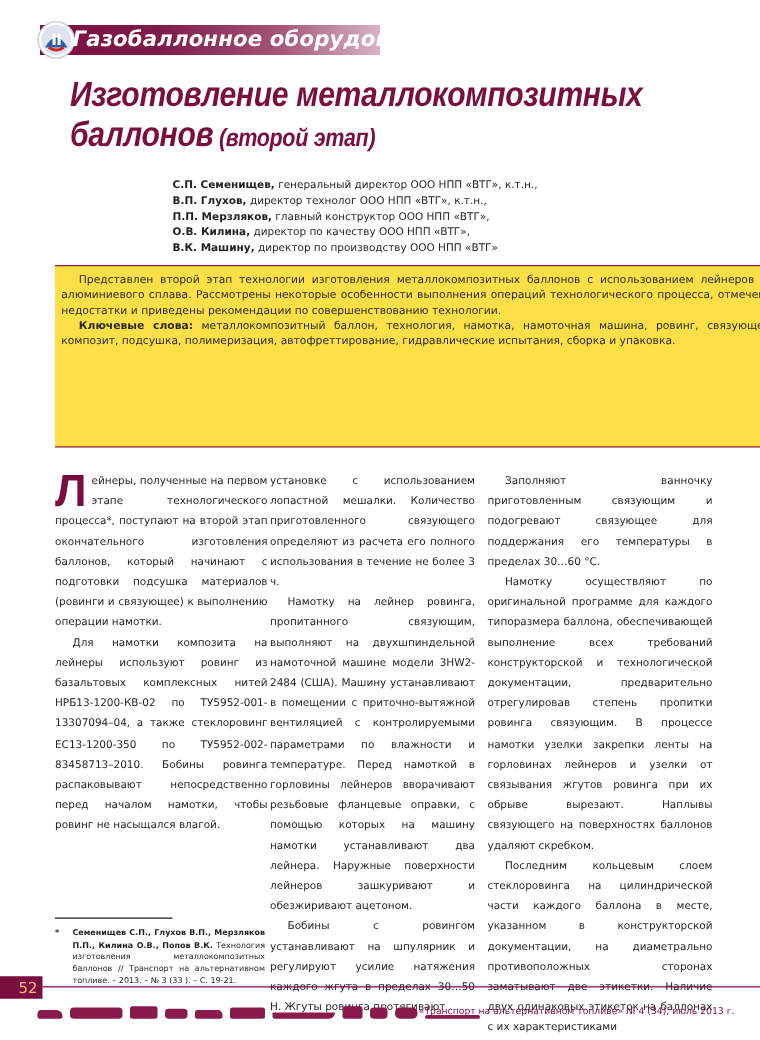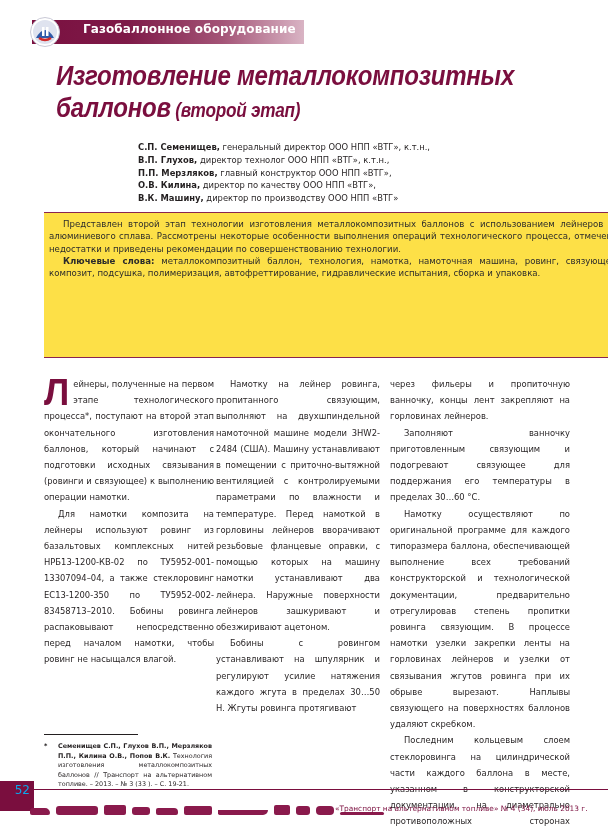--- a/index.html
+++ b/index.html
@@ -5,22 +5,22 @@
   * { box-sizing: border-box; margin: 0; padding: 0; }
   html, body { width: 608px; height: 832px; background: #ffffff; overflow: hidden; }
   body { position: relative; font-family: "DejaVu Sans", sans-serif; color: #231f20; }
 
   
   .banner { position: absolute; left: 32px; top: 20px; width: 272px; height: 24px;
     background: linear-gradient(to right, #7a1040 0%, #7e1a48 35%, #a45477 70%, #d9b4c4 100%); }
   .logo { position: absolute; left: 30px; top: 17px; width: 30px; height: 30px; border-radius: 50%;
     background: #ffffff; border: 1px solid #c9c9d6; }
   .logo svg { width: 28px; height: 28px; display: block; }
-  .section-title { position: absolute; left: 83px; top: 22px; font-family: "DejaVu Sans", sans-serif;
-    font-weight: bold; font-size: 12px; color: #ffffff; letter-spacing: 0.1px; white-space: nowrap; }
+  .section-title { position: absolute; left: 58px; top: 22px; font-family: "DejaVu Sans", sans-serif;
+    font-style: italic; font-weight: bold; font-size: 17px; color: #ffffff; letter-spacing: 0.1px; white-space: nowrap; }
 
   
   .title { position: absolute; left: 56px; top: 60px; width: 520px; font-family: "Liberation Sans", sans-serif;
     font-weight: bold; font-style: italic; color: #7a0e3e; line-height: 32px; }
   .title .l1 { font-size: 28px; display: block; transform: scaleX(0.86); transform-origin: left; white-space: nowrap; letter-spacing: -0.3px; }
   .title .l2 { font-size: 28px; display: block; transform: scaleX(0.86); transform-origin: left; white-space: nowrap; letter-spacing: -0.3px; }
   .title .sub { font-size: 20px; }
 
   
   .authors { position: absolute; left: 138px; top: 141px; font-size: 8.4px; line-height: 12.8px; }
@@ -44,22 +44,22 @@
   .dropcap { float: left; font-family: "Liberation Sans", sans-serif; font-weight: bold; font-size: 36px;
     line-height: 30px; color: #7a0e3e; margin: 2px 4px 0 0; height: 30px; }
 
   .fn-rule { position: absolute; left: 44px; top: 734px; width: 94px; border-top: 1px solid #231f20; }
   .footnote { position: absolute; left: 44px; top: 742px; width: 168px; font-size: 6.4px; line-height: 9.6px; color: #231f20; }
   .footnote .star { position: absolute; left: 0; top: 0; font-weight: bold; }
   .footnote .txt { margin-left: 14px; text-align: justify; }
   .footnote b { font-weight: bold; }
 
   
-  .page-num { position: absolute; left: 0; top: 781px; width: 34px; height: 30px; background: #7a0e3e;
-    color: #0ea5e9; font-size: 12px; line-height: 18px; text-align: right; padding-right: 4px; }
+  .page-num { position: absolute; left: 0; top: 781px; width: 34px; height: 18px; background: #7a0e3e;
+    color: #fdba74; font-size: 12px; line-height: 18px; text-align: right; padding-right: 4px; }
   .footer-line { position: absolute; left: 34px; top: 789px; width: 574px; border-top: 1.5px solid #7a0e3e; }
   .vehicles { position: absolute; left: 30px; top: 803px; height: 12px; display: flex; gap: 6px; align-items: flex-end; }
   .vehicles span { display: block; background: #8a1a4c; }
   .journal { position: absolute; left: 335px; top: 804px; font-size: 7.4px; color: #7a0e3e; white-space: nowrap; }
 </style>
 </head>
 <body>
 
 <div class="banner"></div>
 <div class="logo">
@@ -85,31 +85,31 @@
   <div><b>О.В. Килина,</b><span> директор по качеству ООО НПП «ВТГ»,</span></div>
   <div><b>В.К. Машину,</b><span> директор по производству ООО НПП «ВТГ»</span></div>
 </div>
 
 <div class="abstract">
   <p>Представлен второй этап технологии изготовления металлокомпозитных баллонов с использованием лейнеров из алюминиевого сплава. Рассмотрены некоторые особенности выполнения операций технологического процесса, отмечены недостатки и приведены рекомендации по совершенствованию технологии.</p>
   <p><span class="kw-label">Ключевые слова:</span><span> металлокомпозитный баллон, технология, намотка, намоточная машина, ровинг, связующее, композит, подсушка, полимеризация, автофреттирование, гидравлические испытания, сборка и упаковка.</span></p>
 </div>
 
 <div class="col col1">
-  <p class="noindent"><span class="dropcap">Л</span><span>ейнеры, полученные на первом этапе технологического процесса*, поступают на второй этап окончательного изготовления баллонов, который начинают с подготовки исходных связывания (ровинги и связующее) к выполнению операции намотки.</span></p>
+  <p class="noindent"><span class="dropcap">Л</span><span>ейнеры, полученные на первом этапе технологического процесса*, поступают на второй этап окончательного изготовления баллонов, который начинают с подготовки подсушка материалов (ровинги и связующее) к выполнению операции намотки.</span></p>
   <p>Для намотки композита на лейнеры используют ровинг из базальтовых комплексных нитей НРБ13-1200-КВ-02 по ТУ5952-001-13307094–04, а также стеклоровинг ЕС13-1200-350 по ТУ5952-002-83458713–2010. Бобины ровинга распаковывают непосредственно перед началом намотки, чтобы ровинг не насыщался влагой.</p>
 </div>
 
 <div class="col col2">
+  <p class="noindent">установке с использованием лопастной мешалки. Количество приготовленного связующего определяют из расчета его полного использования в течение не более 3 ч.</p>
   <p>Намотку на лейнер ровинга, пропитанного связующим, выполняют на двухшпиндельной намоточной машине модели 3HW2-2484 (США). Машину устанавливают в помещении с приточно-вытяжной вентиляцией с контролируемыми параметрами по влажности и температуре. Перед намоткой в горловины лейнеров вворачивают резьбовые фланцевые оправки, с помощью которых на машину намотки устанавливают два лейнера. Наружные поверхности лейнеров зашкуривают и обезжиривают ацетоном.</p>
   <p>Бобины с ровингом устанавливают на шпулярник и регулируют усилие натяжения каждого жгута в пределах 30…50 Н. Жгуты ровинга протягивают</p>
 </div>
 
 <div class="col col3">
-  <p class="noindent">через фильеры и пропиточную ванночку, концы лент закрепляют на горловинах лейнеров.</p>
   <p>Заполняют ванночку приготовленным связующим и подогревают связующее для поддержания его температуры в пределах 30…60 °С.</p>
   <p>Намотку осуществляют по оригинальной программе для каждого типоразмера баллона, обеспечивающей выполнение всех требований конструкторской и технологической документации, предварительно отрегулировав степень пропитки ровинга связующим. В процессе намотки узелки закрепки ленты на горловинах лейнеров и узелки от связывания жгутов ровинга при их обрыве вырезают. Наплывы связующего на поверхностях баллонов удаляют скребком.</p>
   <p>Последним кольцевым слоем стеклоровинга на цилиндрической части каждого баллона в месте, указанном в конструкторской документации, на диаметрально противоположных сторонах заматывают две этикетки. Наличие двух одинаковых этикеток на баллонах с их характеристиками</p>
 </div>
 
 <div class="fn-rule"></div>
 <div class="footnote">
   <span class="star">*</span>
   <div class="txt"><b>Семенищев С.П., Глухов В.П., Мерзляков П.П., Килина О.В., Попов В.К.</b><span> Технология изготовления металлокомпозитных баллонов // Транспорт на альтернативном топливе. – 2013. – № 3 (33 ). – С. 19-21.</span></div>
 </div>

